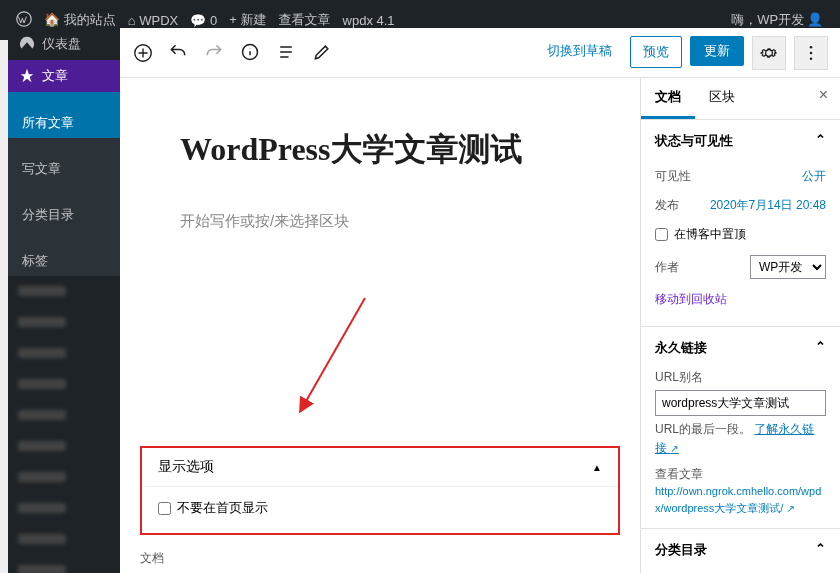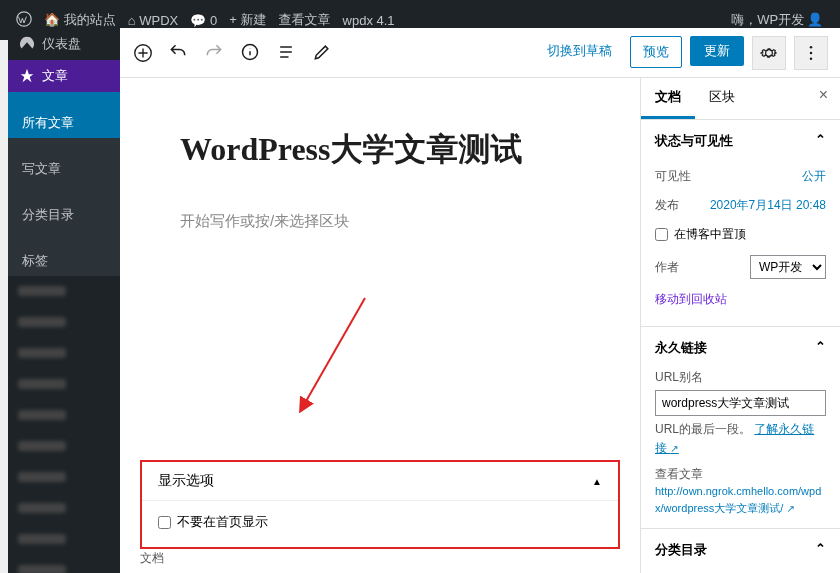--- a/index.html
+++ b/index.html
@@ -30,21 +30,21 @@
 .btn-link { color: #007cba; font-size: 13px; cursor: pointer; padding: 6px 10px; }
 .btn-outline { border: 1px solid #007cba; color: #007cba; background: #fff; padding: 6px 12px; font-size: 13px; cursor: pointer; border-radius: 2px; }
 .btn-primary { background: #007cba; color: #fff; border: none; padding: 6px 14px; font-size: 13px; cursor: pointer; border-radius: 2px; }
 .btn-icon { background: #f0f0f1; border: 1px solid #dcdcde; width: 34px; height: 34px; cursor: pointer; display: flex; align-items: center; justify-content: center; }
 
 .editor-body { flex: 1; display: flex; overflow: hidden; }
 .canvas { flex: 1; padding: 50px 60px 10px 60px; position: relative; overflow: hidden; }
 .post-title { font-size: 32px; font-weight: bold; font-family: Georgia, serif; color: #1e1e1e; margin-bottom: 40px; }
 .post-placeholder { color: #888; font-size: 15px; }
 
-.display-options { position: absolute; left: 20px; right: 20px; bottom: 24px; border: 2px solid #e02424; background: #fff; }
+.display-options { position: absolute; left: 20px; right: 20px; bottom: 38px; border: 2px solid #e02424; background: #fff; }
 .do-header { padding: 10px 16px; font-size: 14px; border-bottom: 1px solid #eee; display: flex; justify-content: space-between; align-items: center; }
 .do-body { padding: 12px 16px 16px; font-size: 13px; display: flex; align-items: center; gap: 6px; }
 .arrow { position: absolute; left: 175px; bottom: 160px; }
 
 .footer-text { position: absolute; left: 20px; bottom: 6px; font-size: 12px; color: #555; }
 
 
 .settings { width: 200px; border-left: 1px solid #e0e0e0; background: #fff; font-size: 12px; overflow-y: auto; }
 .tabs { display: flex; border-bottom: 1px solid #e0e0e0; }
 .tab { padding: 10px 14px; cursor: pointer; font-size: 13px; }

